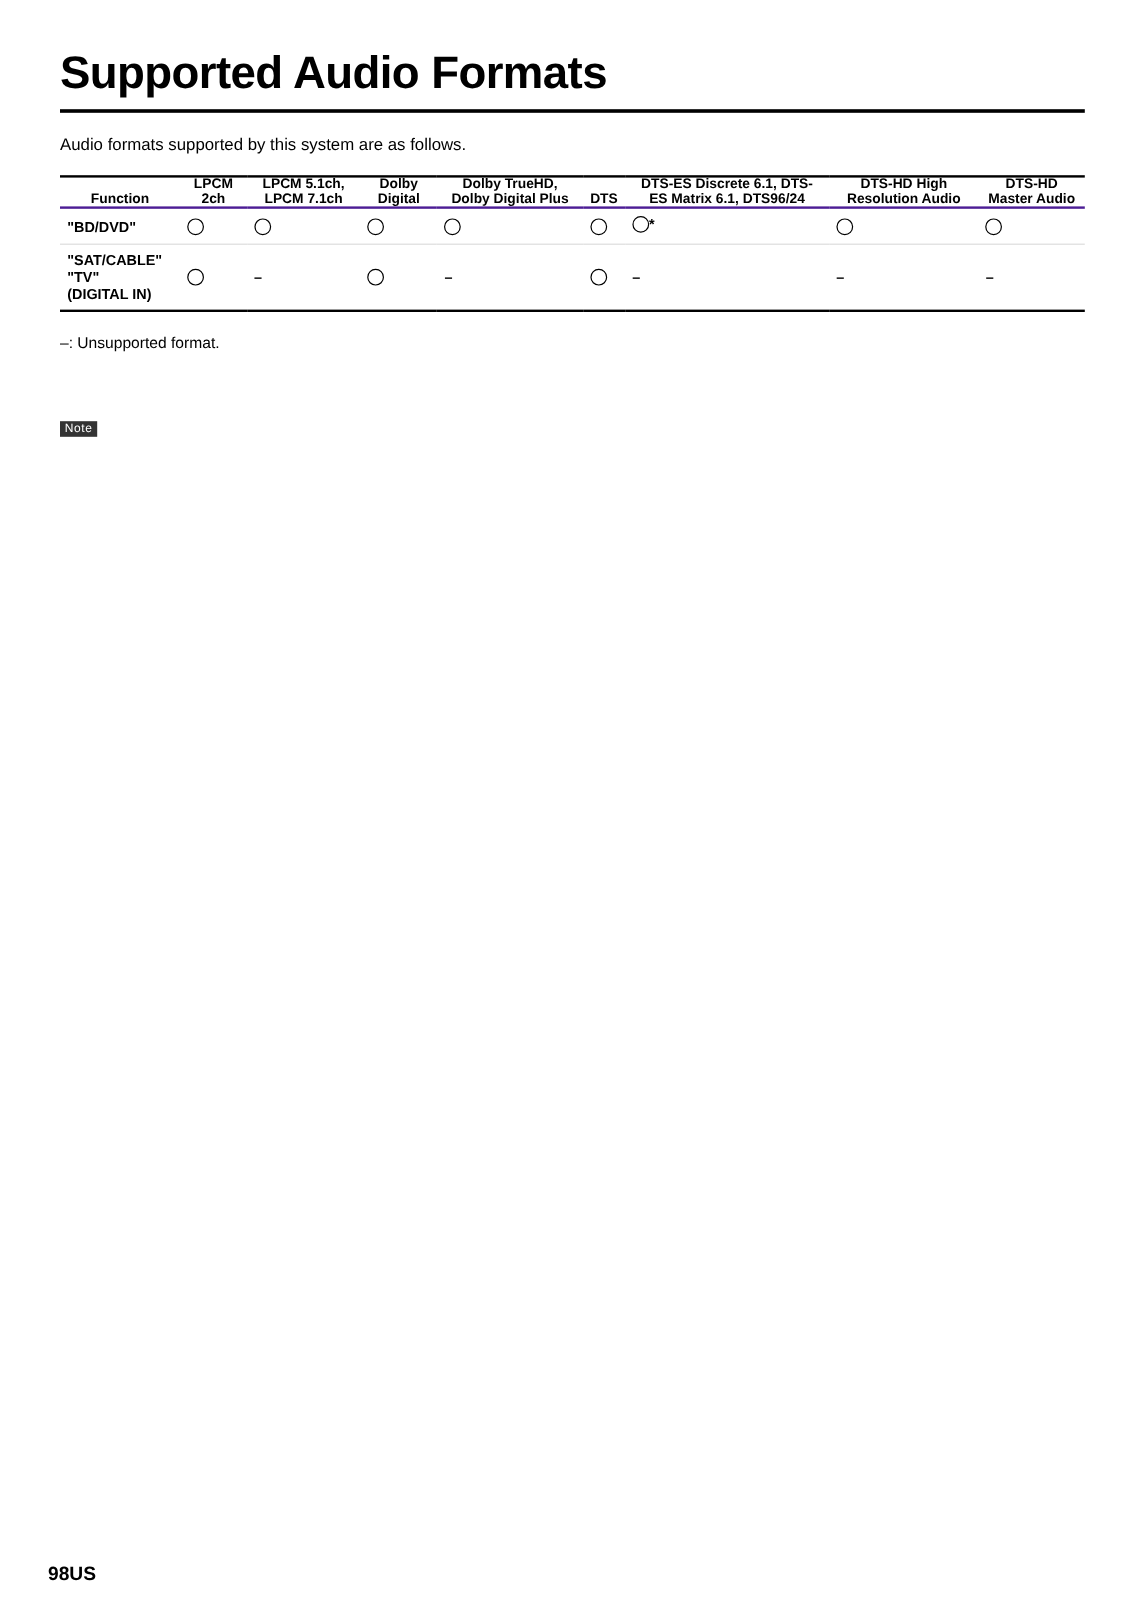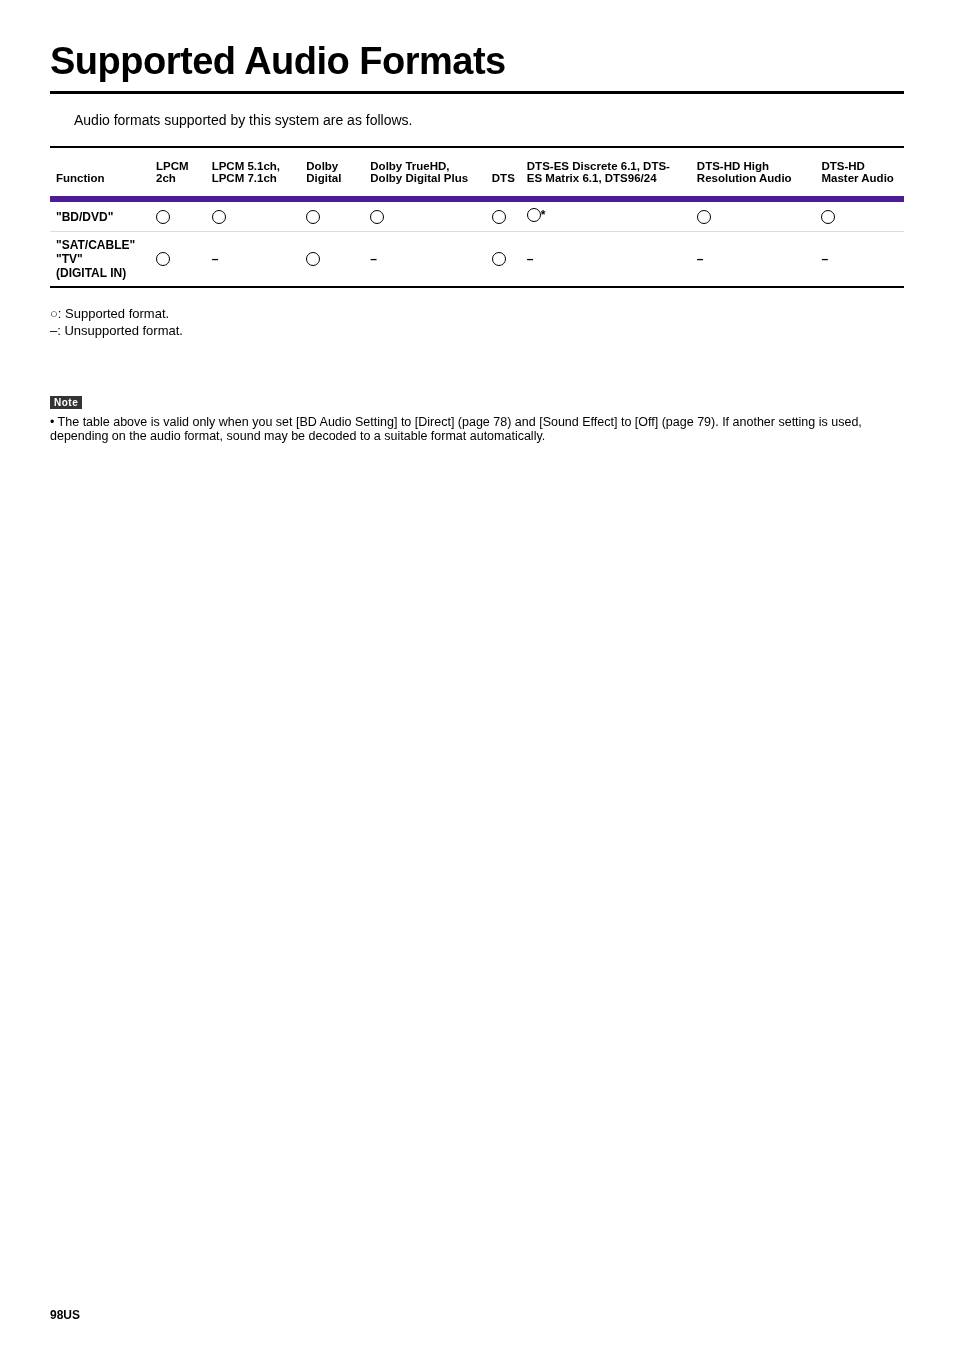--- a/index.html
+++ b/index.html
@@ -16,41 +16,41 @@
       font-size: 38px;
       font-weight: 700;
       margin-bottom: 18px;
       border-bottom: 3px solid #000;
       padding-bottom: 8px;
       letter-spacing: -0.5px;
     }
     .intro {
       font-size: 14px;
       margin-bottom: 18px;
-      margin-left: 24px;
     }
     table {
       width: 100%;
       border-collapse: collapse;
       border-top: 2px solid #000;
       border-bottom: 2px solid #000;
       margin-bottom: 18px;
       font-size: 12px;
     }
     thead tr:first-child td {
       border-bottom: 1px solid #aaa;
       padding: 4px 6px 2px 6px;
       font-weight: bold;
     }
     thead tr:last-child td {
-      border-bottom: 6px solid #4c1d95;
-      padding: 12px 6px;
+      border-bottom: 2px solid #4c1d95;
+      padding: 0 6px;
       font-weight: bold;
       vertical-align: bottom;
       font-size: 11.5px;
+      text-align: center;
     }
     tbody tr td {
       padding: 6px 6px;
       vertical-align: middle;
       border-bottom: 1px solid #ddd;
       font-size: 12px;
       font-weight: bold;
     }
     tbody tr:last-child td {
       border-bottom: none;
@@ -71,35 +71,35 @@
       margin-bottom: 14px;
       font-size: 13px;
     }
     .legend-section p {
       margin-bottom: 2px;
     }
     .note-box {
       background: #333;
       color: #fff;
       font-size: 10px;
-      font-weight: bold;
+      font-weight: normal;
       display: inline-block;
       padding: 1px 4px;
       margin-bottom: 6px;
       letter-spacing: 0.5px;
       margin-top: 44px;
     }
     .note-text {
       font-size: 12.5px;
     }
     .page-num {
       position: fixed;
       bottom: 30px;
-      left: 50px;
-      font-size: 12px;
+      left: 40px;
+      font-size: 16px;
       font-weight: bold;
     }
     .circle-asterisk {
       display: inline-flex;
       align-items: center;
     }
   </style>
 </head>
 <body>
 
@@ -140,22 +140,20 @@
       <td>–</td>
       <td><span class="circle"></span></td>
       <td>–</td>
       <td>–</td>
       <td>–</td>
     </tr>
   </tbody>
 </table>
 
 <div class="legend-section">
-  <p>○: Supported format.</p>
   <p>–: Unsupported format.</p>
 </div>
 
 <div>
   <div class="note-box">Note</div>
-  <p class="note-text">• The table above is valid only when you set [BD Audio Setting] to [Direct] (page 78) and [Sound Effect] to [Off] (page 79). If another setting is used, depending on the audio format, sound may be decoded to a suitable format automatically.</p>
 </div>
 
 <div class="page-num">98US</div>
 
 </body></html>

